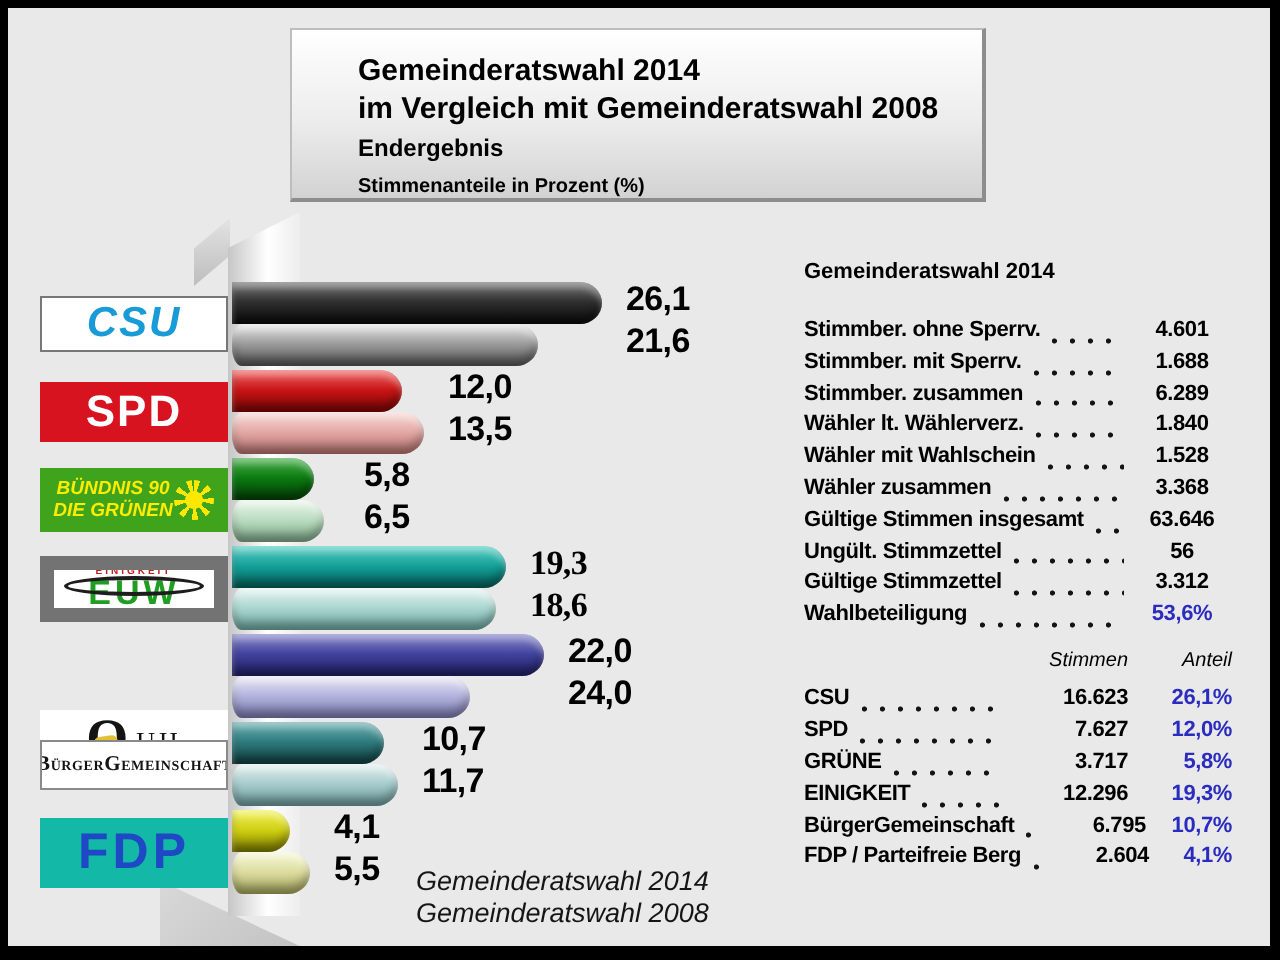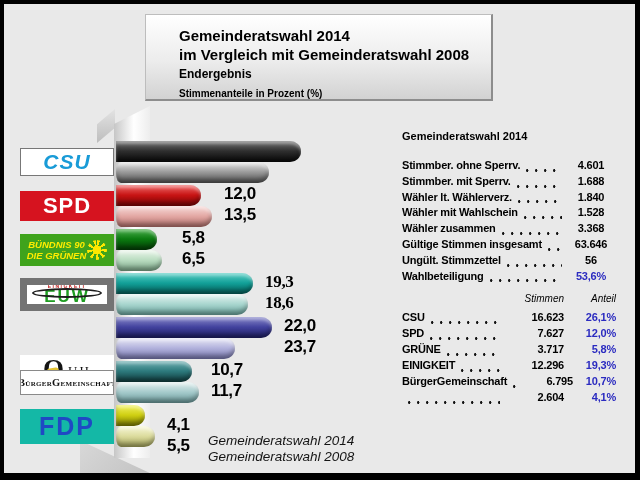--- a/index.html
+++ b/index.html
@@ -100,20 +100,24 @@
     <div class="t-note">Stimmenanteile in Prozent (%)</div>
   </div>
 
   <div id="wallfold"></div>
   <div id="wall"></div>
   <div id="wallshadow"></div>
 
   <div id="chart">
       <div class="bar bar14" style="left: 112px; top: 137px; width: 185px; background: linear-gradient(rgb(120, 120, 120) 0%, rgb(46, 46, 46) 48%, rgb(10, 10, 10) 100%);"></div>
       <div class="bar bar08" style="left: 112px; top: 158px; width: 153px; background: linear-gradient(rgb(232, 232, 232) 0%, rgb(154, 154, 154) 48%, rgb(82, 82, 82) 100%);"></div>
+      <div class="vlabels" style="left: 309px; top: 135px;">
+        <div>26,1</div>
+        <div>21,6</div>
+      </div>
       <div class="logo logo-csu" style="top: 144px; background: rgb(255, 255, 255); color: rgb(25, 155, 215);">
         <span>CSU</span>
       </div>
       <div class="bar bar14" style="left: 112px; top: 181px; width: 85px; background: linear-gradient(rgb(239, 106, 106) 0%, rgb(200, 20, 20) 48%, rgb(124, 4, 4) 100%);"></div>
       <div class="bar bar08" style="left: 112px; top: 202px; width: 96px; background: linear-gradient(rgb(247, 220, 218) 0%, rgb(227, 168, 164) 48%, rgb(179, 112, 108) 100%);"></div>
       <div class="vlabels" style="left: 220px; top: 179px;">
         <div>12,0</div>
         <div>13,5</div>
       </div>
       <div class="logo logo-spd" style="top: 187px; background: rgb(214, 19, 31); color: rgb(255, 255, 255);">
@@ -141,39 +145,39 @@
       <div class="logo logo-euw" style="top: 274px; background: rgb(255, 255, 255); color: rgb(31, 158, 34);">
         <div class="euw-ellipse"></div>
         <div class="euw-top" style="color: rgb(192, 32, 32);">EINIGKEIT</div>
         <div class="euw-main">EUW</div>
         <div class="euw-bottom"></div>
       </div>
       <div class="bar bar14" style="left: 112px; top: 313px; width: 156px; background: linear-gradient(rgb(138, 138, 203) 0%, rgb(66, 66, 158) 48%, rgb(30, 30, 100) 100%);"></div>
       <div class="bar bar08" style="left: 112px; top: 334px; width: 119px; background: linear-gradient(rgb(234, 234, 247) 0%, rgb(178, 178, 220) 48%, rgb(120, 120, 176) 100%);"></div>
       <div class="vlabels" style="left: 280px; top: 311px;">
         <div>22,0</div>
-        <div>23,7</div>
+        <div>24,0</div>
       </div>
       <div class="logo logo-quh" style="top: 318px; background: rgb(255, 255, 255); color: rgb(20, 20, 20);">
         <span class="quh-q">Q<span class="quh-blob"></span></span>
         <span class="quh-uh">UH</span>
         <div class="quh-caption"></div>
       </div>
       <div class="bar bar14" style="left: 112px; top: 357px; width: 76px; background: linear-gradient(rgb(113, 177, 179) 0%, rgb(45, 122, 125) 48%, rgb(17, 61, 63) 100%);"></div>
       <div class="bar bar08" style="left: 112px; top: 378px; width: 83px; background: linear-gradient(rgb(230, 241, 241) 0%, rgb(166, 203, 204) 48%, rgb(107, 154, 155) 100%);"></div>
       <div class="vlabels" style="left: 207px; top: 355px;">
         <div>10,7</div>
         <div>11,7</div>
       </div>
       <div class="logo logo-bg" style="top: 366px; background: rgb(255, 255, 255); color: rgb(20, 20, 20);">
         <span>BürgerGemeinschaft</span>
       </div>
       <div class="bar bar14" style="left: 112px; top: 401px; width: 29px; background: linear-gradient(rgb(242, 242, 98) 0%, rgb(207, 207, 18) 48%, rgb(125, 125, 0) 100%);"></div>
       <div class="bar bar08" style="left: 112px; top: 422px; width: 39px; background: linear-gradient(rgb(248, 248, 218) 0%, rgb(220, 220, 158) 48%, rgb(164, 164, 92) 100%);"></div>
-      <div class="vlabels" style="left: 163px; top: 410px; text-align: center;">
+      <div class="vlabels" style="left: 163px; top: 399px; text-align: center;">
         <div>4,1</div>
         <div>5,5</div>
       </div>
       <div class="logo logo-fdp" style="top: 405px; background: #14b8a6; color: rgb(31, 73, 196);">
         <span>FDP</span>
       </div>
     </div>
 
   <div id="legend">
     <div>Gemeinderatswahl 2014</div>
@@ -187,20 +191,25 @@
           <span class="lbl">Stimmber. ohne Sperrv.</span>
           <span class="leader"></span>
           <span class="val">4.601</span>
         </div>
         <div class="srow">
           <span class="lbl">Stimmber. mit Sperrv.</span>
           <span class="leader"></span>
           <span class="val">1.688</span>
         </div>
         <div class="srow">
+          <span class="lbl">Stimmber. zusammen</span>
+          <span class="leader"></span>
+          <span class="val">6.289</span>
+        </div>
+        <div class="srow">
           <span class="lbl">Wähler lt. Wählerverz.</span>
           <span class="leader"></span>
           <span class="val">1.840</span>
         </div>
         <div class="srow">
           <span class="lbl">Wähler mit Wahlschein</span>
           <span class="leader"></span>
           <span class="val">1.528</span>
         </div>
         <div class="srow">
@@ -210,20 +219,25 @@
         </div>
         <div class="srow">
           <span class="lbl">Gültige Stimmen insgesamt</span>
           <span class="leader"></span>
           <span class="val">63.646</span>
         </div>
         <div class="srow">
           <span class="lbl">Ungült. Stimmzettel</span>
           <span class="leader"></span>
           <span class="val">56</span>
+        </div>
+        <div class="srow">
+          <span class="lbl">Gültige Stimmzettel</span>
+          <span class="leader"></span>
+          <span class="val">3.312</span>
         </div>
         <div class="srow">
           <span class="lbl">Wahlbeteiligung</span>
           <span class="leader"></span>
           <span class="val blue">53,6%</span>
         </div>
       </div>
     <div class="colhdr">
       <span class="c1">Stimmen</span>
       <span class="c2">Anteil</span>
@@ -253,20 +267,21 @@
           <span class="stim">12.296</span>
           <span class="ant blue">19,3%</span>
         </div>
         <div class="prow">
           <span class="lbl">BürgerGemeinschaft</span>
           <span class="leader"></span>
           <span class="stim">6.795</span>
           <span class="ant blue">10,7%</span>
         </div>
         <div class="prow">
+          <span class="lbl">FDP / Parteifreie Berg</span>
           <span class="leader"></span>
           <span class="stim">2.604</span>
           <span class="ant blue">4,1%</span>
         </div>
       </div>
   </div>
 
 </div>
 
 </body></html>

